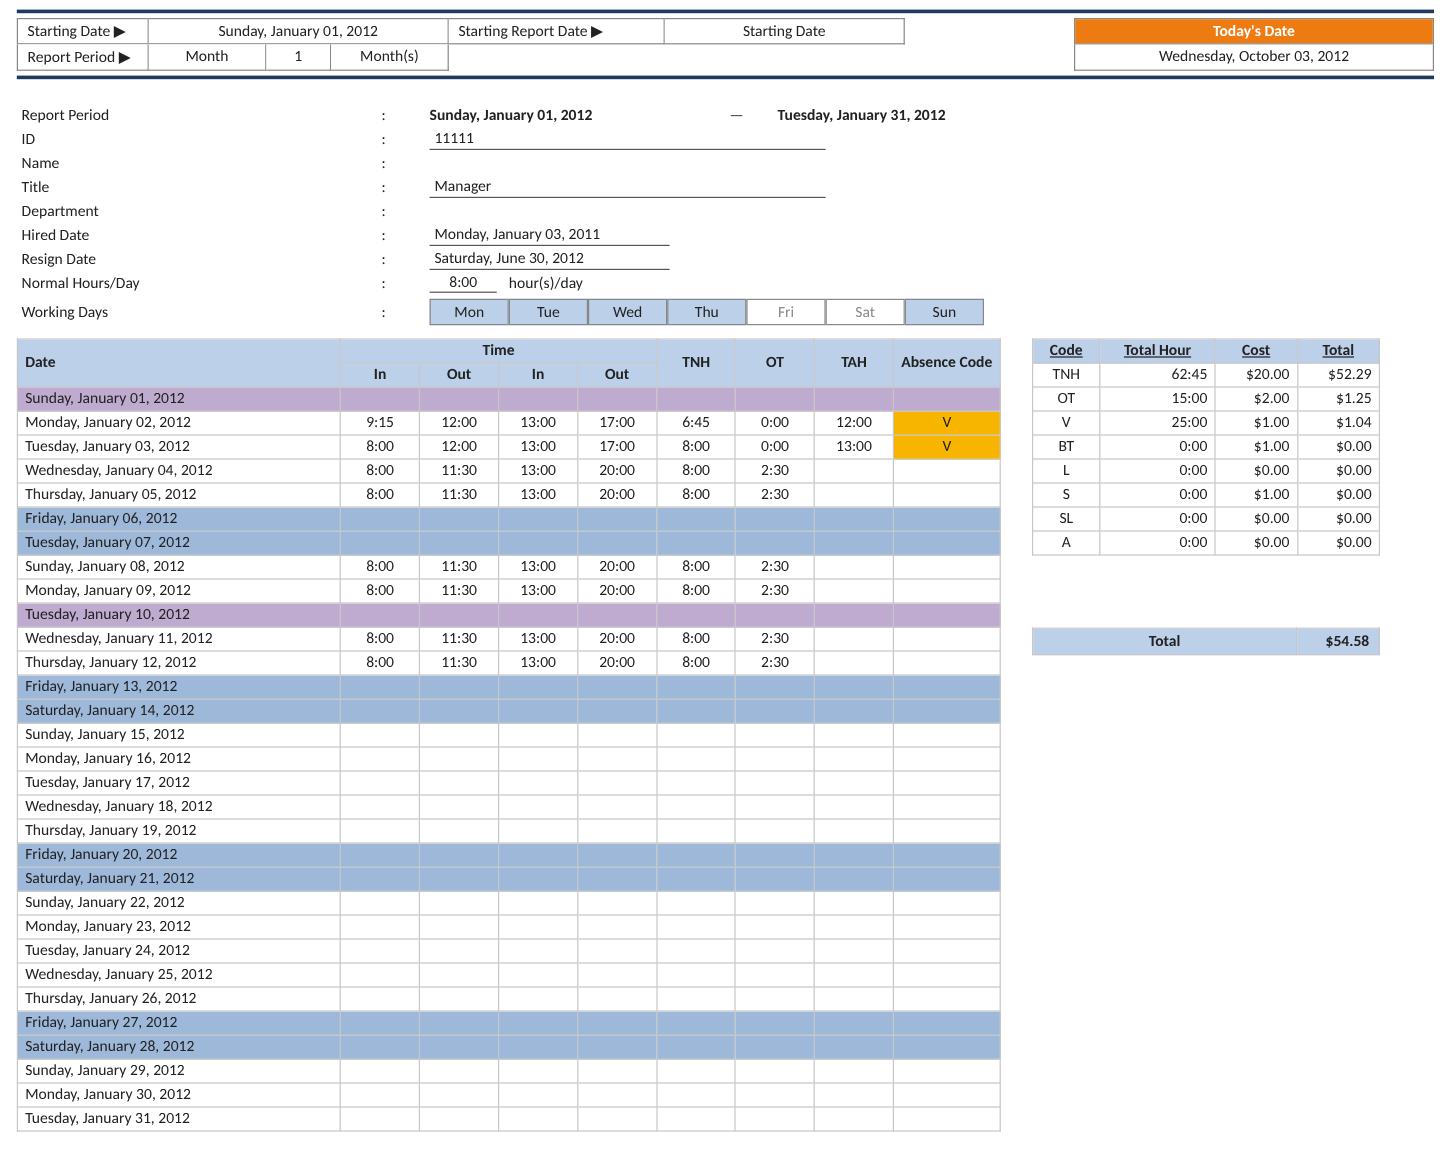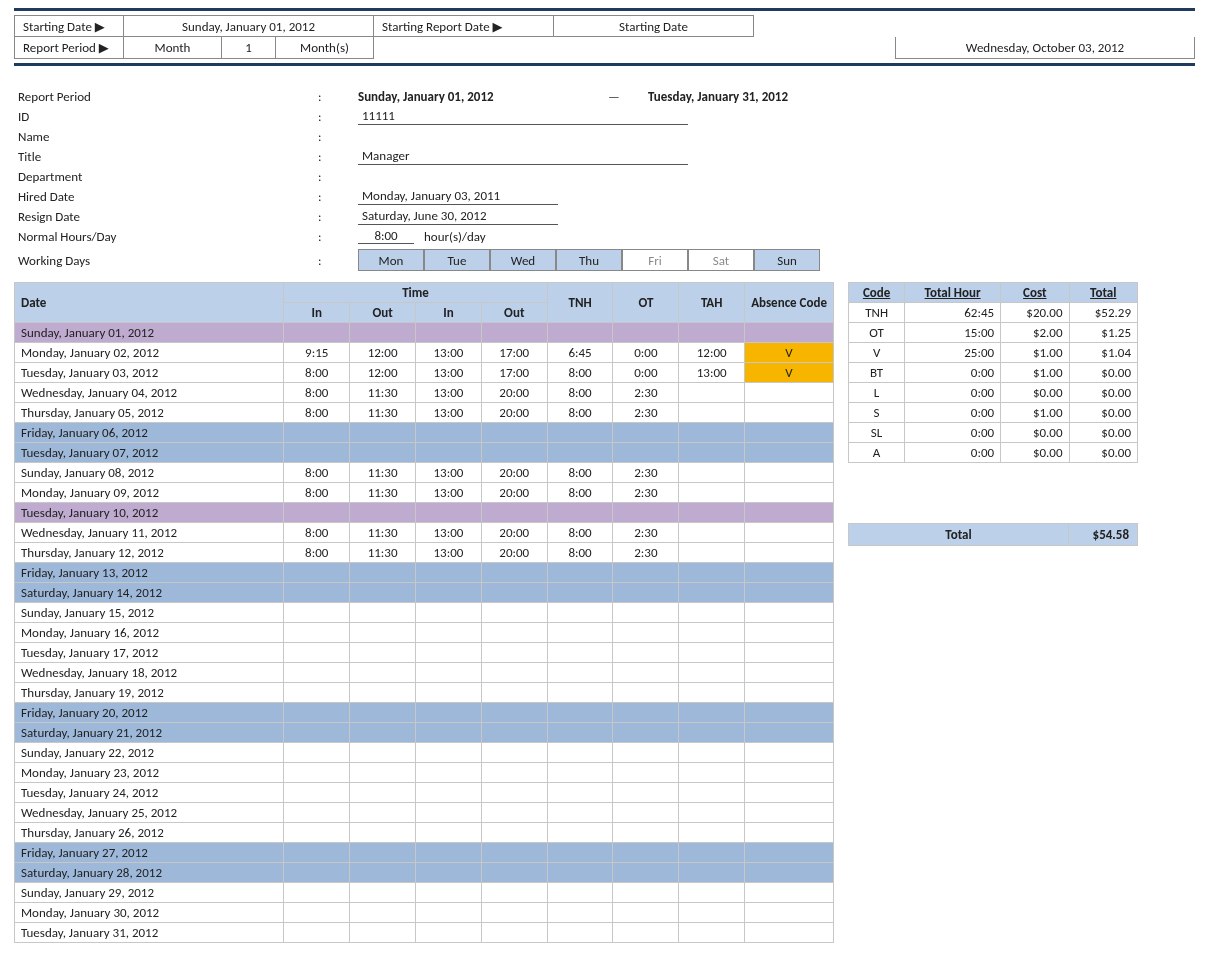--- a/index.html
+++ b/index.html
@@ -47,21 +47,21 @@
   .info-colon{width:40px;}
   .info-value{border-bottom:1px solid #555;padding:0 4px 1px 4px;}
   .period-start{width:250px;font-weight:bold;}
   .period-dash{width:40px;color:#333;}
   .period-end{font-weight:bold;}
   .wd-row{display:flex;align-items:stretch;height:22px;}
   .wd-day{width:66px;border:1px solid #888;display:flex;align-items:center;justify-content:center;}
   .wd-day.on{background:var(--blue-hdr);}
   .wd-day.off{color:var(--grey);}
   
-  .main{display:flex;gap:14px;align-items:flex-start;}
+  .main{display:flex;gap:26px;align-items:flex-start;}
   
   .ts{border-collapse:collapse;width:820px;}
   .ts th,.ts td{border:1px solid var(--cell-border);height:20px;padding:0 6px;white-space:nowrap;}
   .ts th{background:var(--blue-hdr);font-weight:bold;text-align:center;}
   .ts .date-col{width:270px;text-align:left;}
   .ts td.num{text-align:center;width:66px;}
   .ts tr.purple td{background:var(--purple);}
   .ts tr.weekend td{background:var(--blue-weekend);}
   .ts td.abs{background:var(--amber);text-align:center;font-weight:500;}
   
@@ -77,20 +77,23 @@
 </head>
 <body>
 
 <div class="top-rule"></div>
 <div class="hdr-row">
   <div class="hdr-cell lbl">Starting Date ▶</div>
   <div class="hdr-cell wide" style="border-left:none">Sunday, January 01, 2012</div>
   <div class="hdr-cell mid1">Starting Report Date ▶</div>
   <div class="hdr-cell mid2">Starting Date</div>
   <div class="spacer"></div>
+  <div class="today-box">
+      <div class="today-title">Today's Date</div>
+    </div>
 </div>
 <div class="hdr-row">
   <div class="hdr-cell lbl" style="border-top:none">Report Period ▶</div>
   <div class="hdr-cell" style="width:98px;border-top:none;border-left:none;justify-content:center">Month</div>
   <div class="hdr-cell" style="width:54px;border-top:none;border-left:none;justify-content:center">1</div>
   <div class="hdr-cell" style="width:98px;border-top:none;border-left:none;justify-content:center">Month(s)</div>
   <div class="spacer"></div>
   <div class="today-box" style="border-top:none">Wednesday, October 03, 2012</div>
 </div>
 <div class="bottom-rule"></div>

